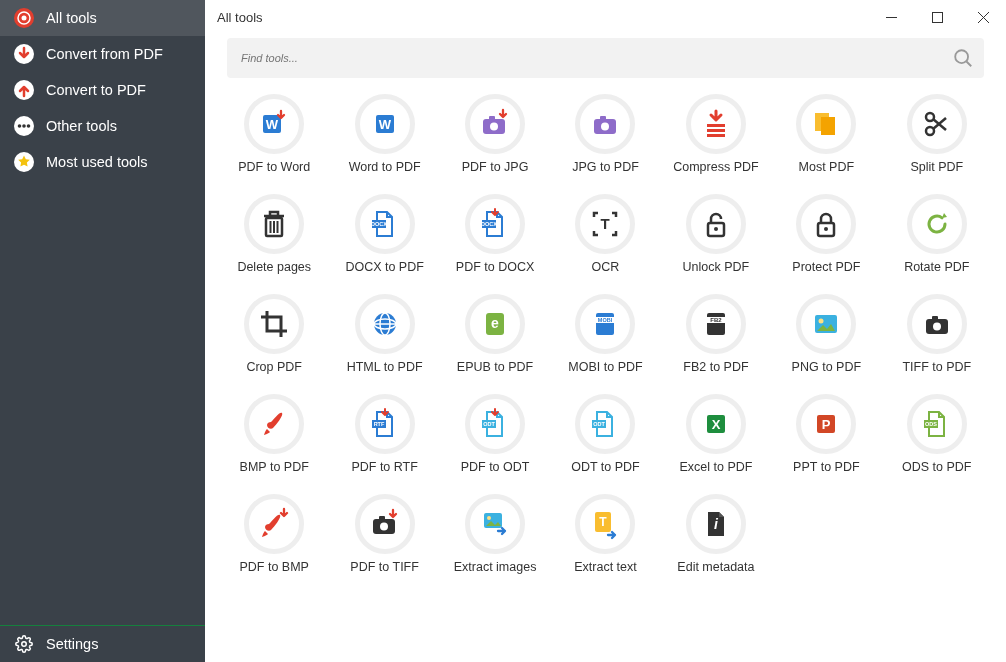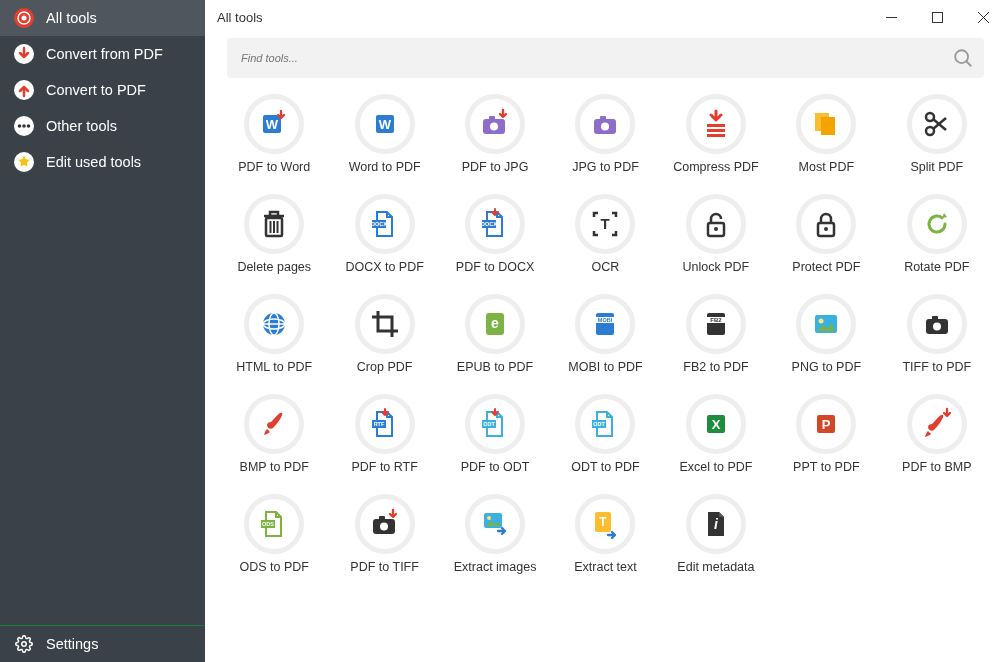--- a/index.html
+++ b/index.html
@@ -80,21 +80,21 @@
         </span>
         <span class="sb-label">Other tools</span>
       </div>
       <div class="sidebar-item">
         <span class="sb-icon">
           <svg width="20" height="20">
             <circle cx="10" cy="10" r="10" fill="#fff"></circle>
             <path d="M10 3.5l1.8 3.7 4 .6-2.9 2.8.7 4-3.6-1.9-3.6 1.9.7-4L4.2 7.8l4-.6z" fill="#f4c20d"></path>
           </svg>
         </span>
-        <span class="sb-label">Edit used tools</span>
+        <span class="sb-label">Most used tools</span>
       </div>
     </div>
   <div class="sidebar-footer">
     <div class="sidebar-item">
       <span class="sb-icon" style="background:transparent;">
         <svg width="18" height="18" viewBox="0 0 24 24" fill="none" stroke="#fff" stroke-width="2">
             <circle cx="12" cy="12" r="3"></circle>
             <path d="M19.4 15a1.7 1.7 0 0 0 .34 1.87l.06.06a2 2 0 1 1-2.83 2.83l-.06-.06a1.7 1.7 0 0 0-1.87-.34 1.7 1.7 0 0 0-1.03 1.56V21a2 2 0 1 1-4 0v-.09A1.7 1.7 0 0 0 9 19.4a1.7 1.7 0 0 0-1.87.34l-.06.06a2 2 0 1 1-2.83-2.83l.06-.06A1.7 1.7 0 0 0 4.6 15a1.7 1.7 0 0 0-1.56-1.03H3a2 2 0 1 1 0-4h.09A1.7 1.7 0 0 0 4.6 9a1.7 1.7 0 0 0-.34-1.87l-.06-.06a2 2 0 1 1 2.83-2.83l.06.06A1.7 1.7 0 0 0 9 4.6a1.7 1.7 0 0 0 1.03-1.56V3a2 2 0 1 1 4 0v.09c0 .67.4 1.27 1.03 1.51a1.7 1.7 0 0 0 1.87-.34l.06-.06a2 2 0 1 1 2.83 2.83l-.06.06A1.7 1.7 0 0 0 19.4 9c.24.63.84 1.03 1.51 1.03H21a2 2 0 1 1 0 4h-.09a1.7 1.7 0 0 0-1.51 1.03z"></path>
           </svg>
       </span>
@@ -281,35 +281,35 @@
             <svg width="34" height="34" viewBox="0 0 34 34">
               <path d="M25 17a8 8 0 1 1-3-6.2" fill="none" stroke="#7cb342" stroke-width="3" stroke-linecap="round"></path>
               <path d="M24 6l-2 5 5-1z" fill="#7cb342"></path>
             </svg>
           </div>
           <div class="tool-label">Rotate PDF</div>
         </div>
         <div class="tool">
           <div class="tool-circle">
             <svg width="34" height="34" viewBox="0 0 34 34">
+              <path d="M10 4v20h20M4 10h20v20" stroke="#333" stroke-width="3" fill="none"></path>
+            </svg>
+          </div>
+          <div class="tool-label">Crop PDF</div>
+        </div>
+        <div class="tool">
+          <div class="tool-circle">
+            <svg width="34" height="34" viewBox="0 0 34 34">
               <circle cx="17" cy="17" r="11" fill="#2b7cd3"></circle>
               <ellipse cx="17" cy="17" rx="11" ry="5" fill="none" stroke="#fff" stroke-width="1.5"></ellipse>
               <ellipse cx="17" cy="17" rx="5" ry="11" fill="none" stroke="#fff" stroke-width="1.5"></ellipse>
               <line x1="6" y1="17" x2="28" y2="17" stroke="#fff" stroke-width="1.5"></line>
             </svg>
           </div>
           <div class="tool-label">HTML to PDF</div>
-        </div>
-        <div class="tool">
-          <div class="tool-circle">
-            <svg width="34" height="34" viewBox="0 0 34 34">
-              <path d="M10 4v20h20M4 10h20v20" stroke="#333" stroke-width="3" fill="none"></path>
-            </svg>
-          </div>
-          <div class="tool-label">Crop PDF</div>
         </div>
         <div class="tool">
           <div class="tool-circle">
             <svg width="34" height="34" viewBox="0 0 34 34">
               <rect x="8" y="6" width="18" height="22" rx="3" fill="#7cb342"></rect>
               <text x="17" y="21" font-size="14" font-weight="bold" fill="#fff" text-anchor="middle">e</text>
             </svg>
           </div>
           <div class="tool-label">EPUB to PDF</div>
         </div>
@@ -411,41 +411,41 @@
             <svg width="34" height="34" viewBox="0 0 34 34">
               <rect x="8" y="8" width="18" height="18" rx="2" fill="#d24726"></rect>
               <text x="17" y="22" font-size="13" font-weight="bold" fill="#fff" text-anchor="middle">P</text>
             </svg>
           </div>
           <div class="tool-label">PPT to PDF</div>
         </div>
         <div class="tool">
           <div class="tool-circle">
             <svg width="34" height="34" viewBox="0 0 34 34">
-              <path d="M23 8c2 2-6 12-9 15-2 2-6 0-6-3 0-2 2-3 4-3 3-3 9-11 11-9z" fill="#e23e2e"></path>
-              <path d="M8 24c-2 2-3 6-3 6s4-1 6-3" fill="#e23e2e"></path>
-              <path d="M27 2v7M24 6l3 3 3-3" stroke="#e23e2e" stroke-width="2.3" fill="none" stroke-linecap="round" stroke-linejoin="round"></path>
-            </svg>
-          </div>
-          <div class="tool-label">PDF to BMP</div>
-        </div>
-        <div class="tool">
-          <div class="tool-circle">
-            <svg width="34" height="34" viewBox="0 0 34 34">
               <path d="M9 5h10l5 5v19H9z" fill="#fff" stroke="#7cb342" stroke-width="2"></path>
               <path d="M19 5v5h5" fill="none" stroke="#7cb342" stroke-width="2"></path>
               <rect x="4" y="13" width="14" height="8" fill="#7cb342"></rect>
               <text x="11" y="19" font-size="5.5" fill="#fff" text-anchor="middle" font-weight="bold">ODS</text>
             </svg>
           </div>
           <div class="tool-label">ODS to PDF</div>
         </div>
         <div class="tool">
           <div class="tool-circle">
             <svg width="34" height="34" viewBox="0 0 34 34">
+              <path d="M23 8c2 2-6 12-9 15-2 2-6 0-6-3 0-2 2-3 4-3 3-3 9-11 11-9z" fill="#e23e2e"></path>
+              <path d="M8 24c-2 2-3 6-3 6s4-1 6-3" fill="#e23e2e"></path>
+              <path d="M27 2v7M24 6l3 3 3-3" stroke="#e23e2e" stroke-width="2.3" fill="none" stroke-linecap="round" stroke-linejoin="round"></path>
+            </svg>
+          </div>
+          <div class="tool-label">PDF to BMP</div>
+        </div>
+        <div class="tool">
+          <div class="tool-circle">
+            <svg width="34" height="34" viewBox="0 0 34 34">
               <rect x="5" y="12" width="22" height="15" rx="3" fill="#333"></rect>
               <circle cx="16" cy="19.5" r="4" fill="#fff"></circle>
               <rect x="11" y="9" width="6" height="4" rx="1" fill="#333"></rect>
               <path d="M25 3v7M22 7l3 3 3-3" stroke="#e23e2e" stroke-width="2.3" fill="none" stroke-linecap="round" stroke-linejoin="round"></path>
             </svg>
           </div>
           <div class="tool-label">PDF to TIFF</div>
         </div>
         <div class="tool">
           <div class="tool-circle">

